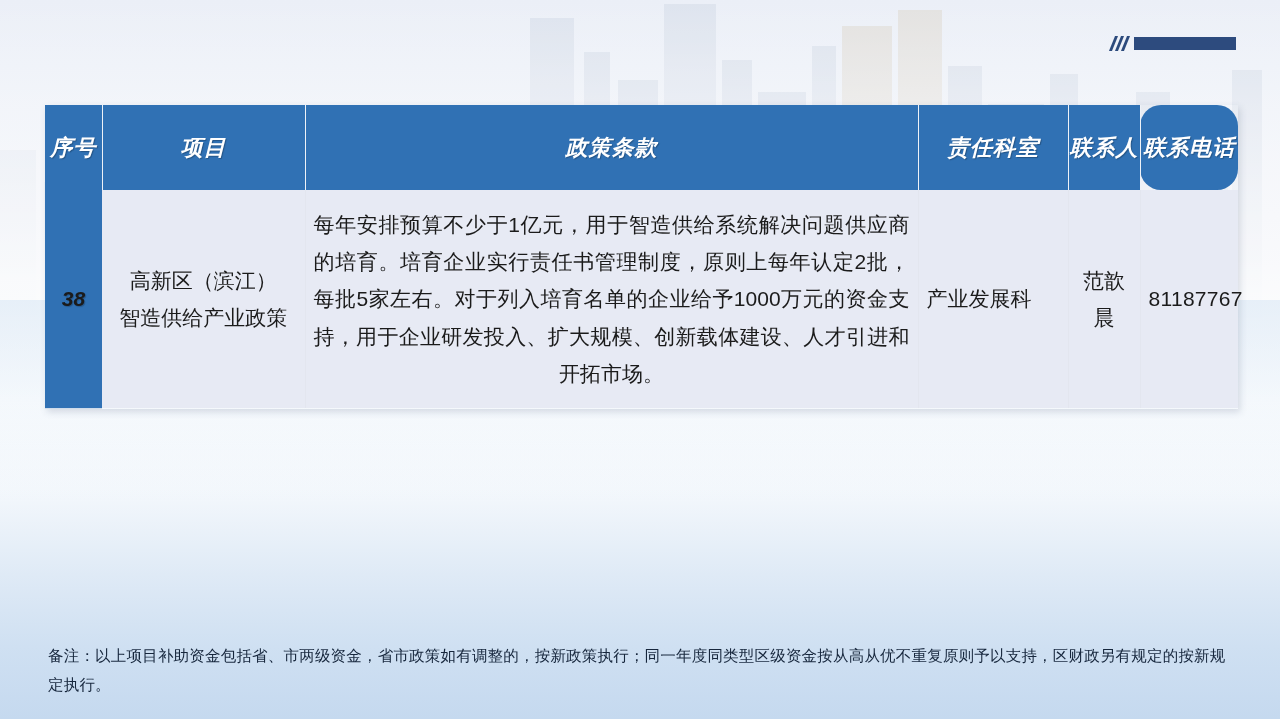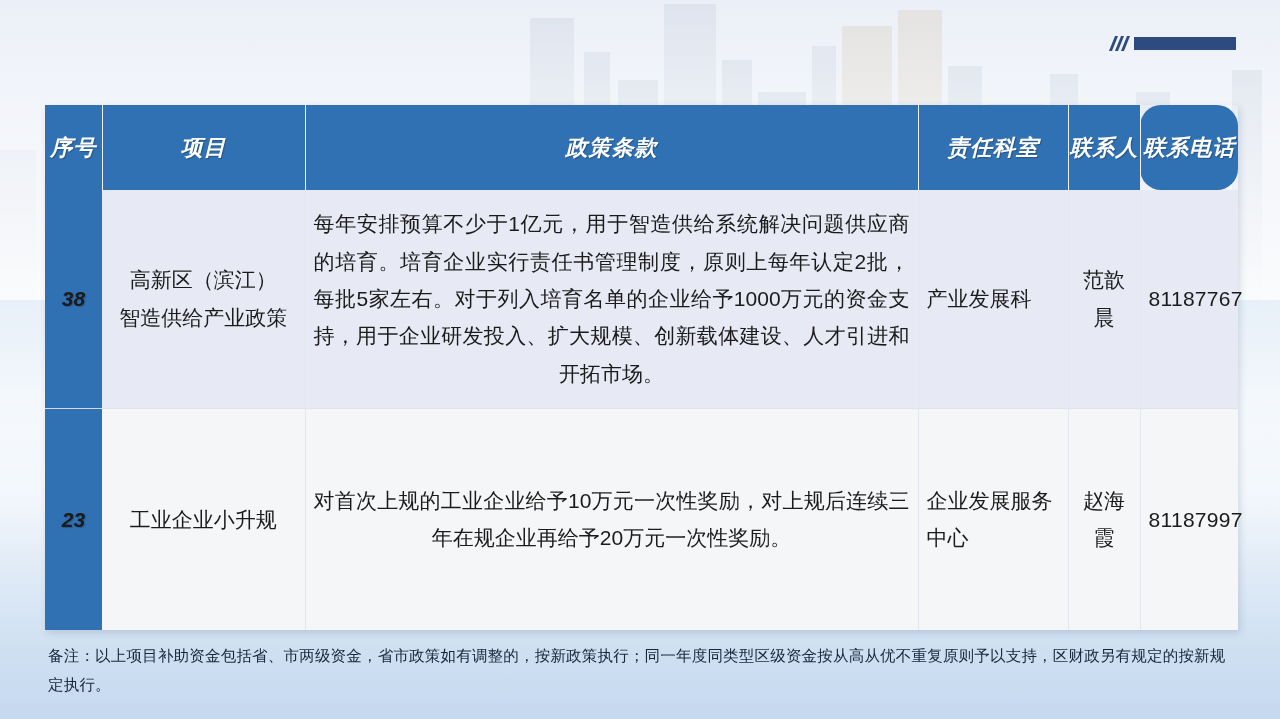--- a/index.html
+++ b/index.html
@@ -256,25 +256,17 @@
         <td class="seq">38</td>
         <td class="proj">
           <span>高新区（滨江）</span><br>
           <span>智造供给产业政策</span>
         </td>
         <td class="policy-text">每年安排预算不少于1亿元，用于智造供给系统解决问题供应商的培育。培育企业实行责任书管理制度，原则上每年认定2批，每批5家左右。对于列入培育名单的企业给予1000万元的资金支持，用于企业研发投入、扩大规模、创新载体建设、人才引进和开拓市场。</td>
         <td class="dept">产业发展科</td>
         <td class="person">范歆晨</td>
         <td class="phone">81187767</td>
       </tr>
-      <tr class="row-b">
-        <td class="seq">23</td>
-        <td class="proj">工业企业小升规</td>
-        <td class="policy-text">对首次上规的工业企业给予10万元一次性奖励，对上规后连续三年在规企业再给予20万元一次性奖励。</td>
-        <td class="dept">企业发展服务中心</td>
-        <td class="person">赵海霞</td>
-        <td class="phone">81187997</td>
-      </tr>
     </tbody>
   </table>
 </div>
 
 <div id="footnote">备注：以上项目补助资金包括省、市两级资金，省市政策如有调整的，按新政策执行；同一年度同类型区级资金按从高从优不重复原则予以支持，区财政另有规定的按新规定执行。</div>
 
 </body></html>

